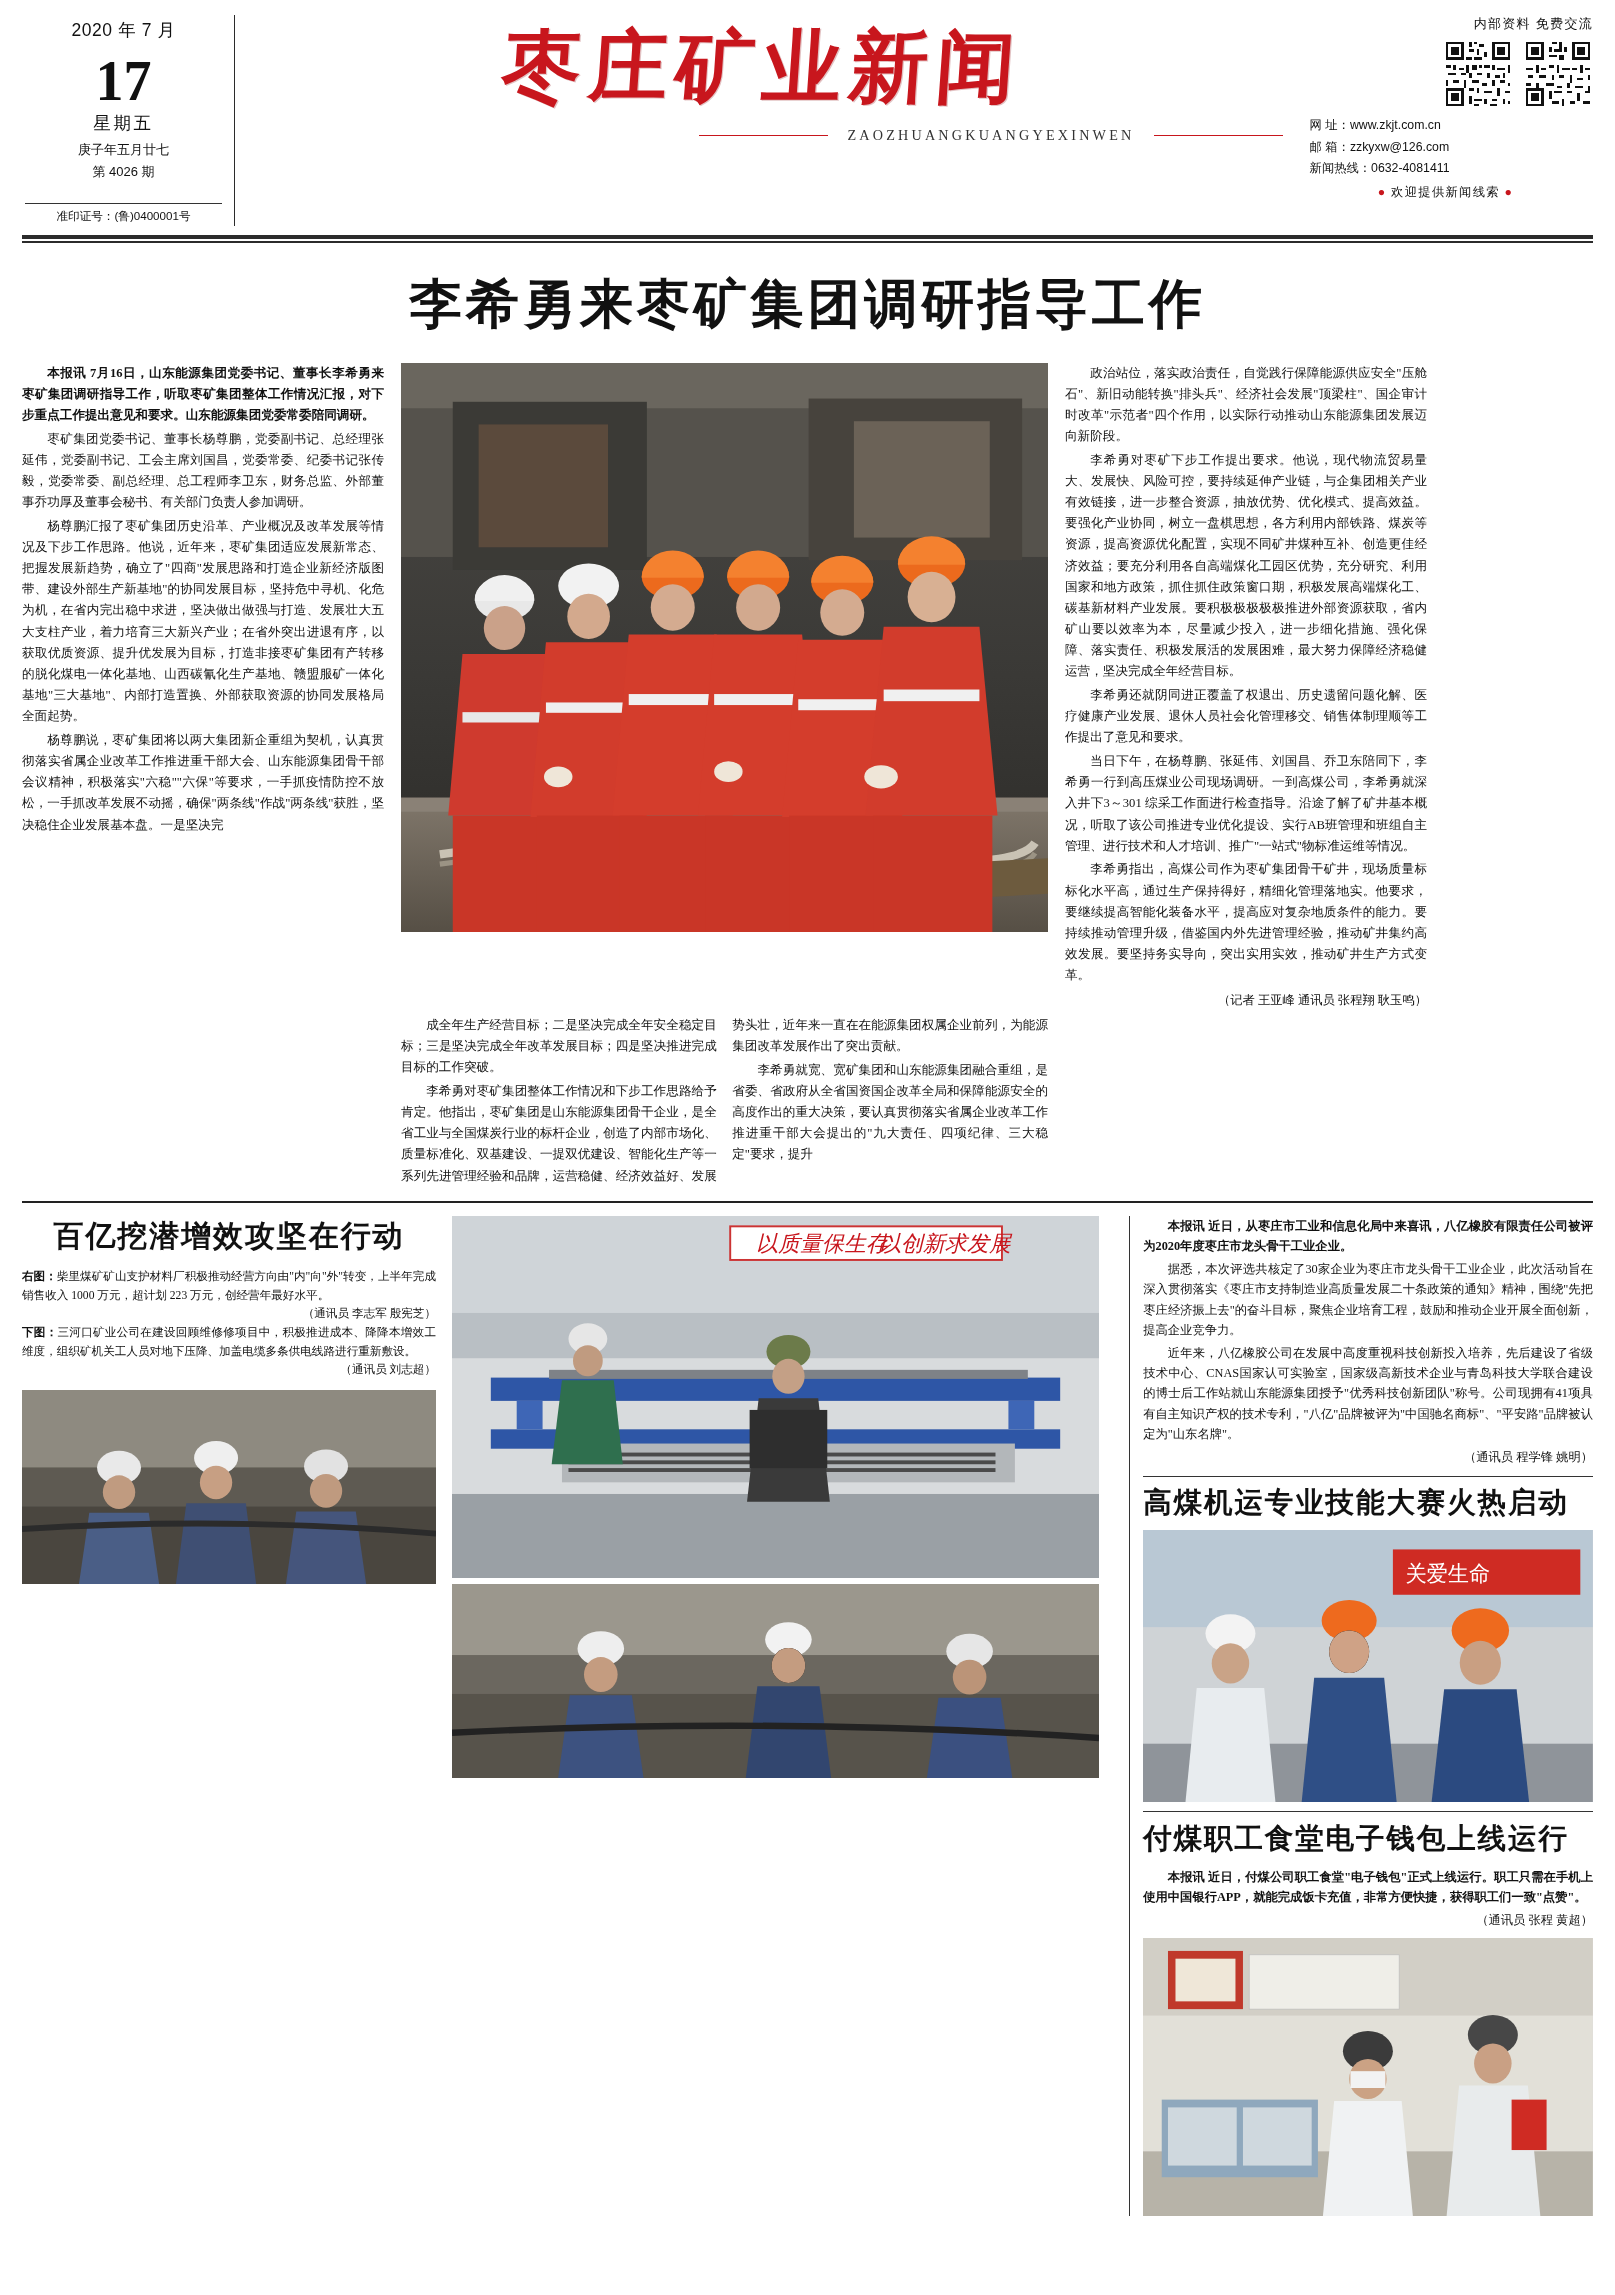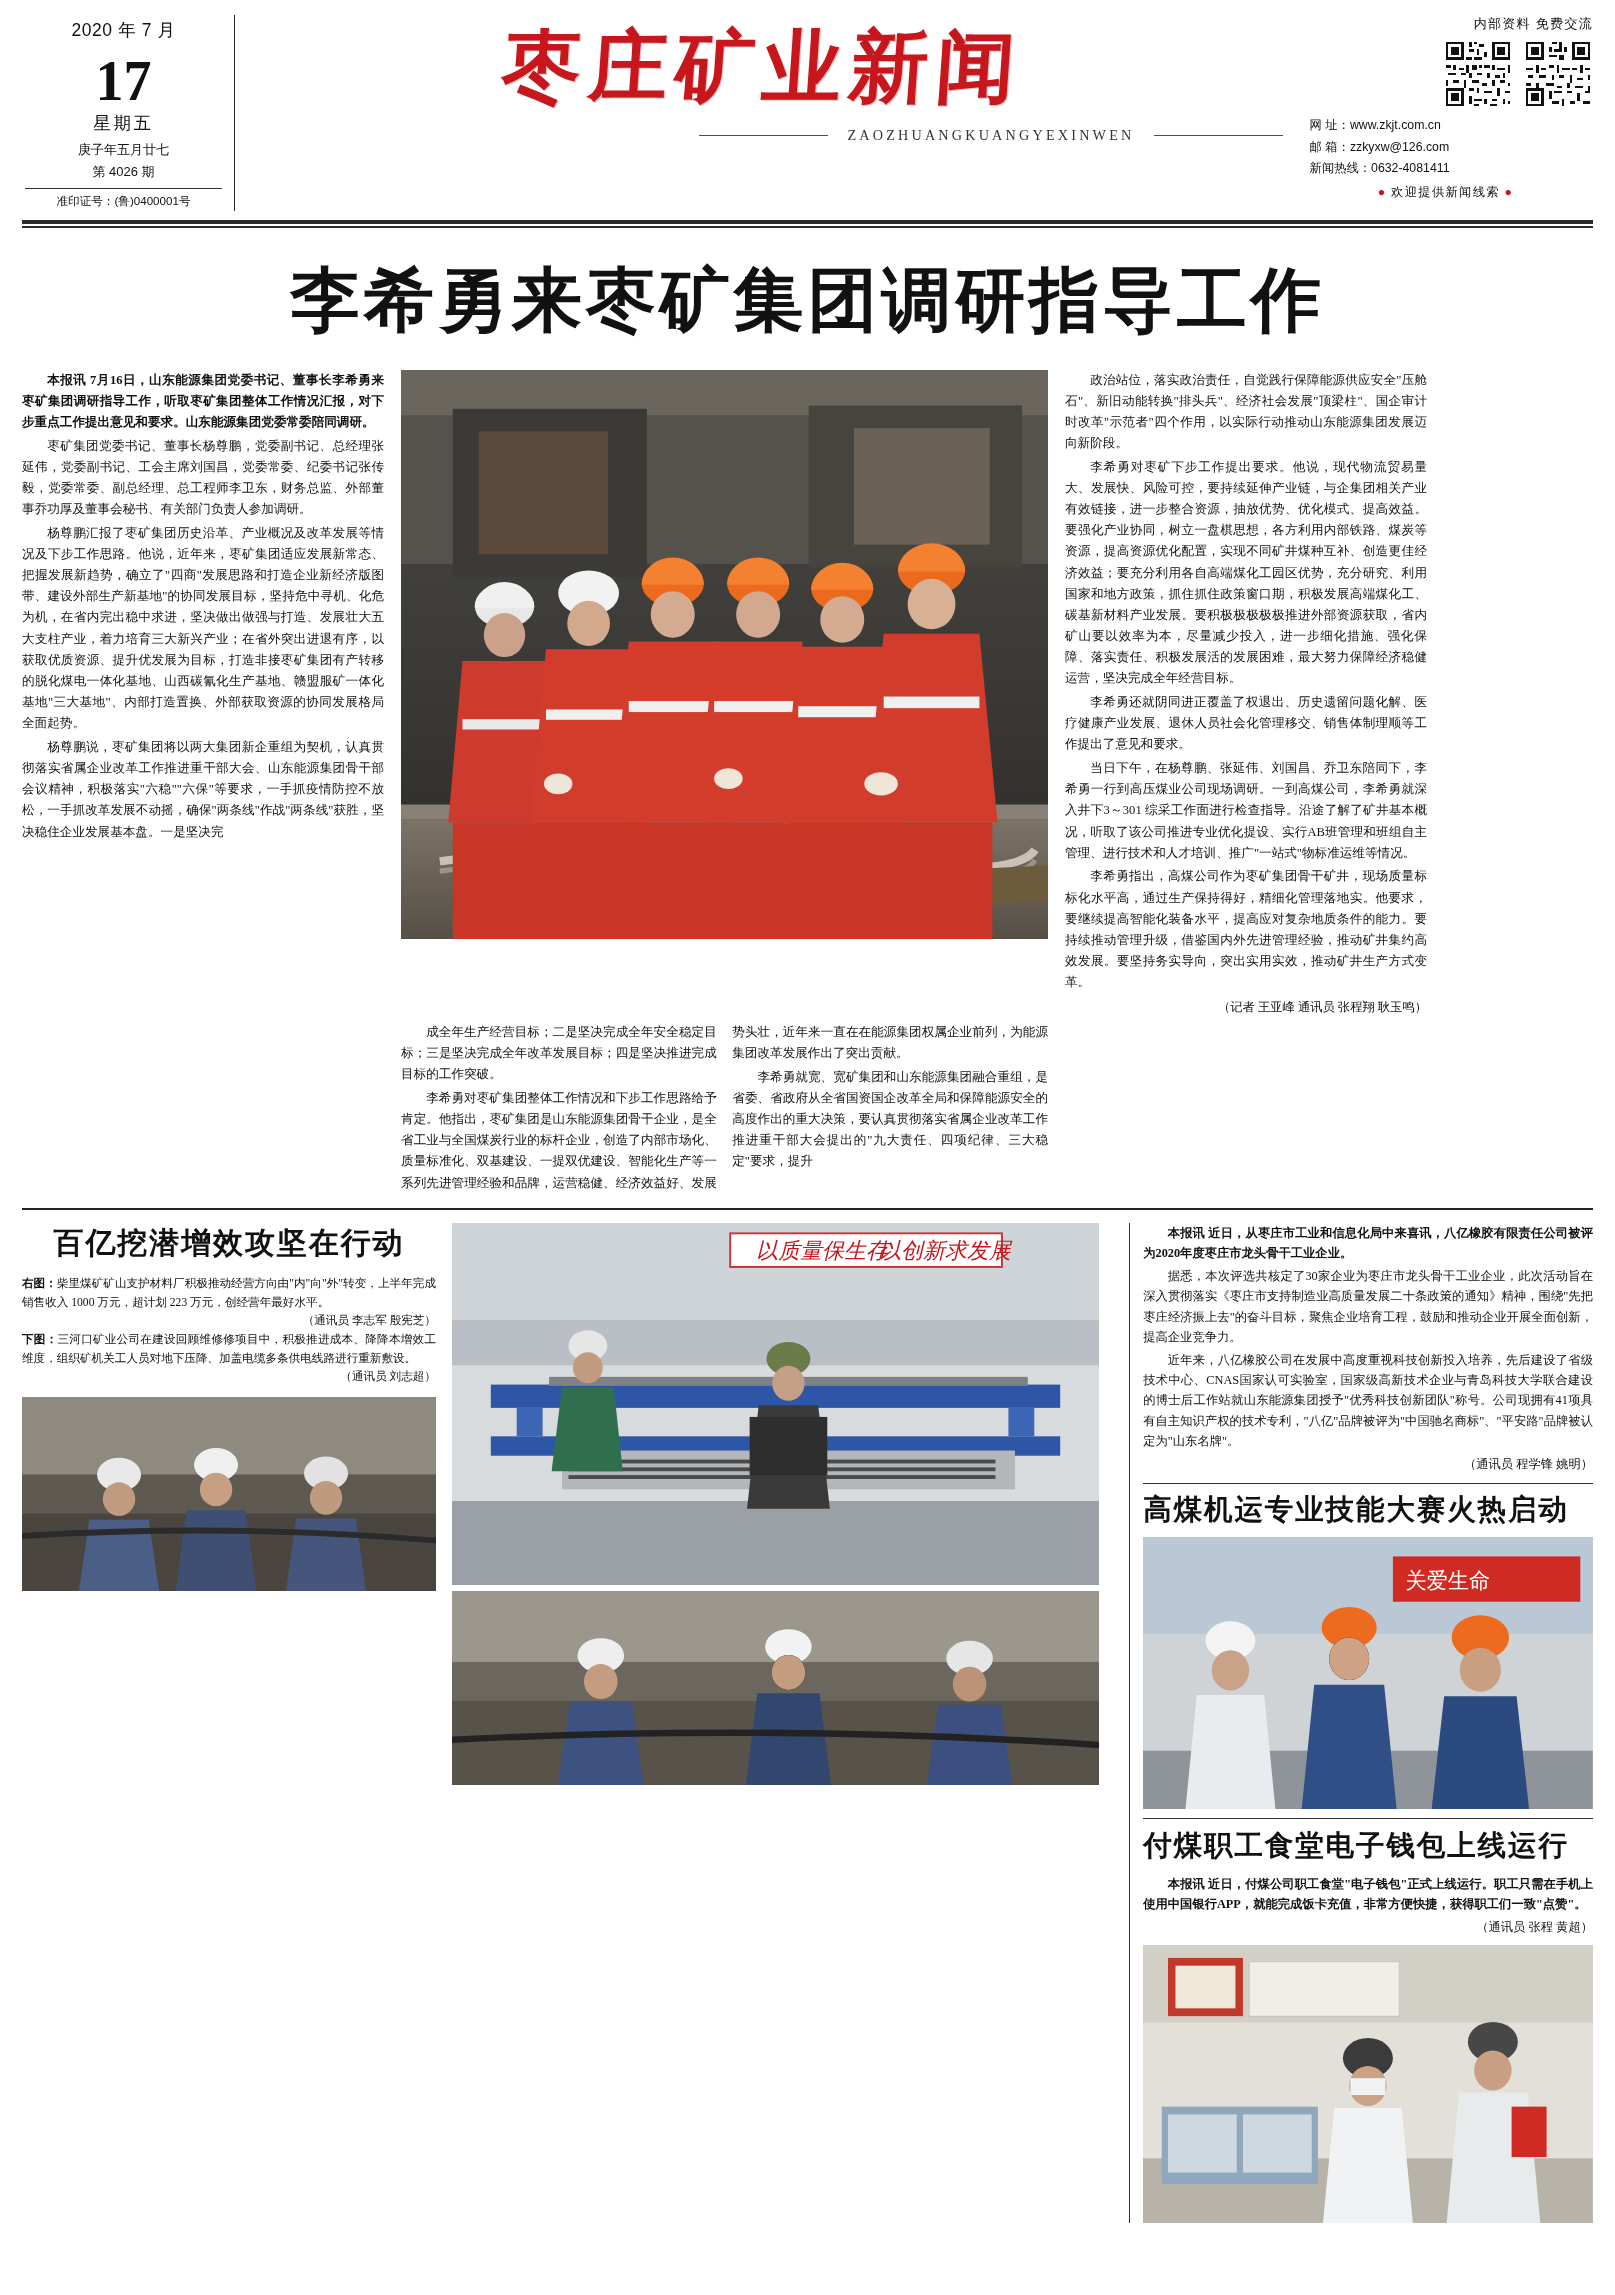--- a/index.html
+++ b/index.html
@@ -33,21 +33,21 @@
   }
   .mh-left .date-line { font-size: 17.5px; letter-spacing:0.6px; margin-bottom:13px; }
   .mh-left .daynum {
     font-size: 56px; font-weight: bold; line-height: 0.95; margin: 1.3px 0 2.6px 0;
     font-family: "Liberation Serif", serif;
   }
   .mh-left .weekday { font-size: 17.5px; margin-bottom: 6.5px; letter-spacing: 2.6px;}
   .mh-left .lunar { font-size: 13px; margin-bottom: 3.9px; }
   .mh-left .issue { font-size: 13px; margin-bottom: 3.9px; }
   .mh-left .license {
-    font-size: 11.6px; border-top: 0.6px solid #333; padding-top: 4.5px; margin-top: 7px;
+    font-size: 11.6px; border-top: 0.6px solid #333; padding-top: 4.5px; margin-top: 22px;
   }
 
   .mh-center {
     flex: 1;
     text-align: center;
     padding: 0 6.5px;
     position: relative;
   }
   .mh-title {
     font-family: "Liberation Serif", serif;
@@ -85,21 +85,21 @@
     margin-top: 3.9px; text-align:center; font-size:12.3px; letter-spacing:1.3px;
   }
   .dot { color:#c8161d; }
 
   .masthead-rule { height: 3.2px; background: #2b2b2b; margin: 2.6px 0 0 0; }
   .masthead-rule2 { height: 1.3px; background: #2b2b2b; margin-top: 2.6px; }
 
   
   .lead-headline {
     text-align: center;
-    font-size: 70px;
+    font-size: 53px;
     font-weight: bold;
     letter-spacing: 3.9px;
     margin: 26px 0 22px 0;
     font-family: "Liberation Serif", serif;
   }
 
   
   .top-article {
     display: flex;
     gap: 17px;

